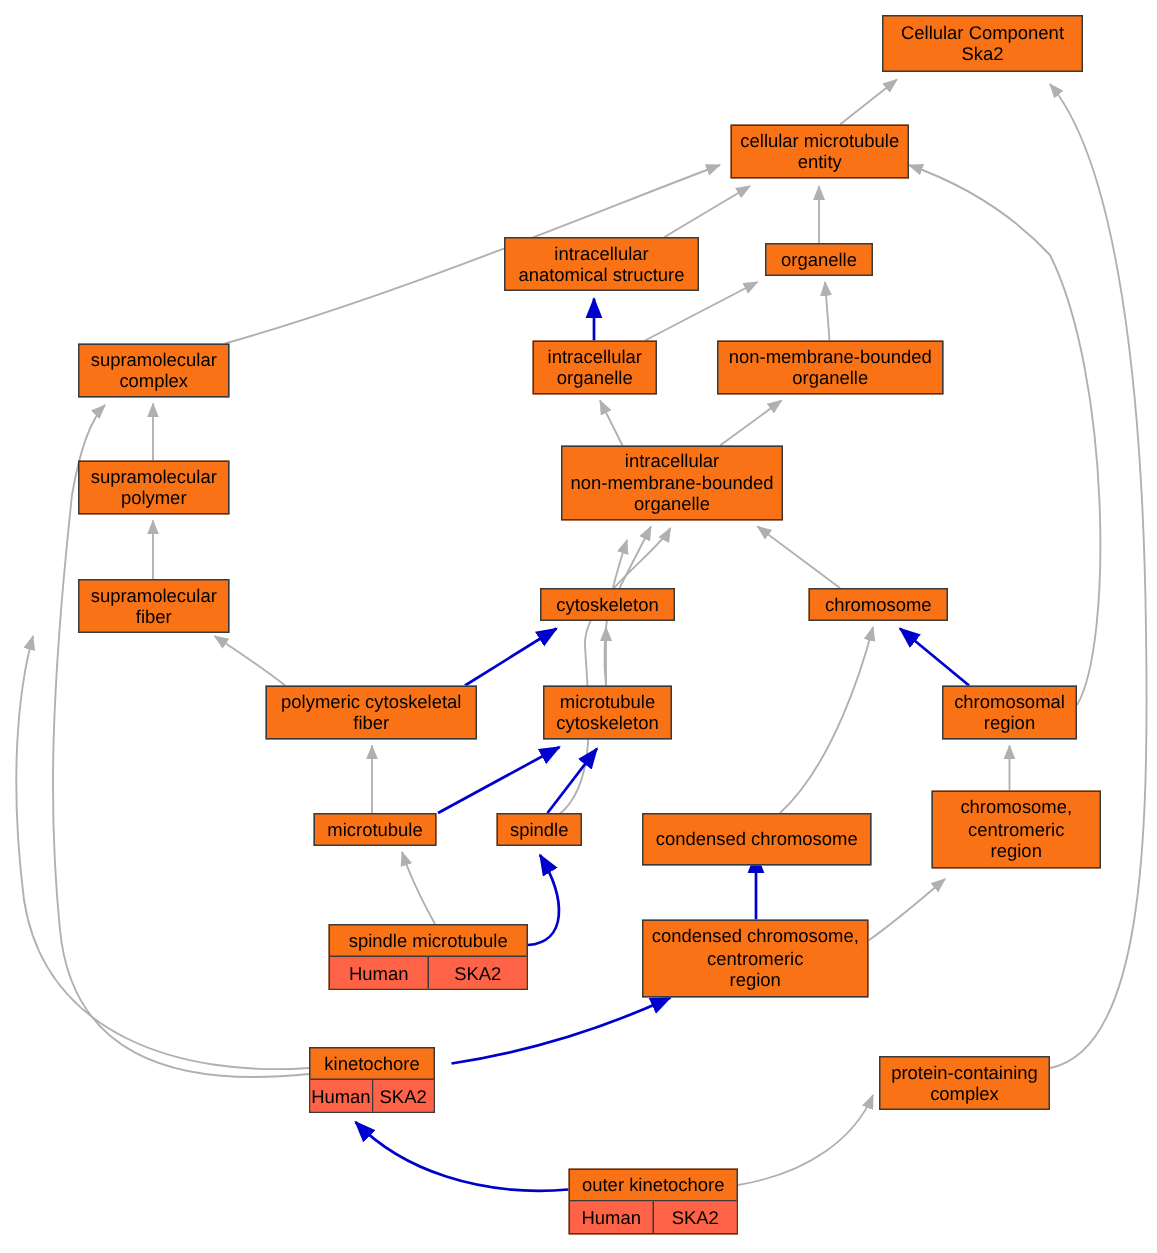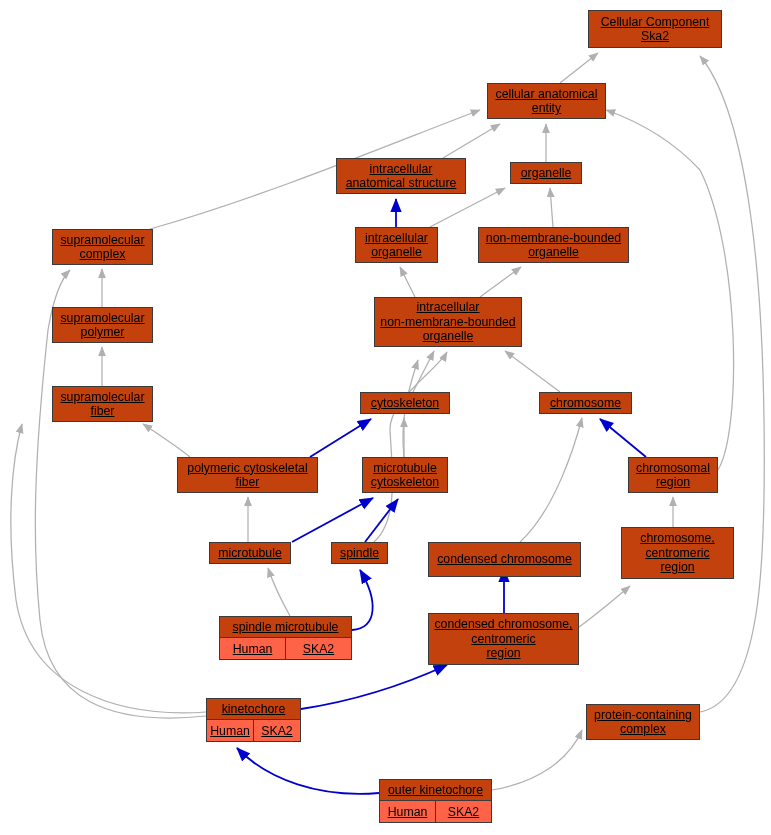--- a/index.html
+++ b/index.html
@@ -1,21 +1,21 @@
 <!DOCTYPE html>
 <html><head>
 <meta charset="utf-8">
 <style>
   html,body{margin:0;padding:0;background:#ffffff;}
   body{width:771px;height:835px;position:relative;overflow:hidden;
        font-family:"Liberation Sans","DejaVu Sans",sans-serif;}
   #canvas{position:absolute;left:0;top:0;width:771px;height:835px;}
   svg#edges{position:absolute;left:0;top:0;width:771px;height:835px;}
   .node{position:absolute;box-sizing:border-box;border:1.4px solid #3a3a3a;
-        background:#c2410c;display:flex;flex-direction:column;text-decoration:underline;}
+        background:#f97316;display:flex;flex-direction:column;}
   .node .title{flex:1;display:flex;align-items:center;justify-content:center;
         text-align:center;font-size:12.3px;color:#000;line-height:1.18;
         padding:1px 4px;white-space:pre-line;}
   .node.hl .title{border-bottom:1.4px solid #3a3a3a;}
   .ann{display:flex;height:21px;}
   .ann .cell{flex:1;display:flex;align-items:center;justify-content:center;
         font-size:12.3px;color:#000;background:#FF6347;}
   .ann .cell.first{border-right:1.4px solid #3a3a3a;text-align:right;}
 </style>
 </head>
@@ -109,21 +109,21 @@
       <path d="M379,793 C320,798 268,780 237,748"></path>
     </g>
   </svg>
 
   <div class="node" style="left:588px;top:10px;width:134px;height:38px;">
     <div class="title">Cellular Component
 Ska2</div>
   </div>
 
   <div class="node" style="left:487px;top:83px;width:119px;height:36px;">
-    <div class="title">cellular anatomical
+    <div class="title">cellular microtubule
 entity</div>
   </div>
 
   <div class="node" style="left:336px;top:158px;width:130px;height:36px;">
     <div class="title">intracellular
 anatomical structure</div>
   </div>
 
   <div class="node" style="left:510px;top:162px;width:72px;height:22px;">
     <div class="title">organelle</div>
@@ -208,21 +208,21 @@
       <div class="cell">SKA2</div>
     </div>
   </div>
 
   <div class="node" style="left:428px;top:613px;width:151px;height:52px;">
     <div class="title">condensed chromosome,
 centromeric
 region</div>
   </div>
 
-  <div class="node hl" style="left:206px;top:698px;width:95px;height:44px;">
+  <div class="node hl" style="left:206px;top:698px;width:84px;height:44px;">
     <div class="title">kinetochore</div>
     <div class="ann">
       <div class="cell first">Human</div>
       <div class="cell">SKA2</div>
     </div>
   </div>
 
   <div class="node" style="left:586px;top:704px;width:114px;height:36px;">
     <div class="title">protein-containing
 complex</div>

